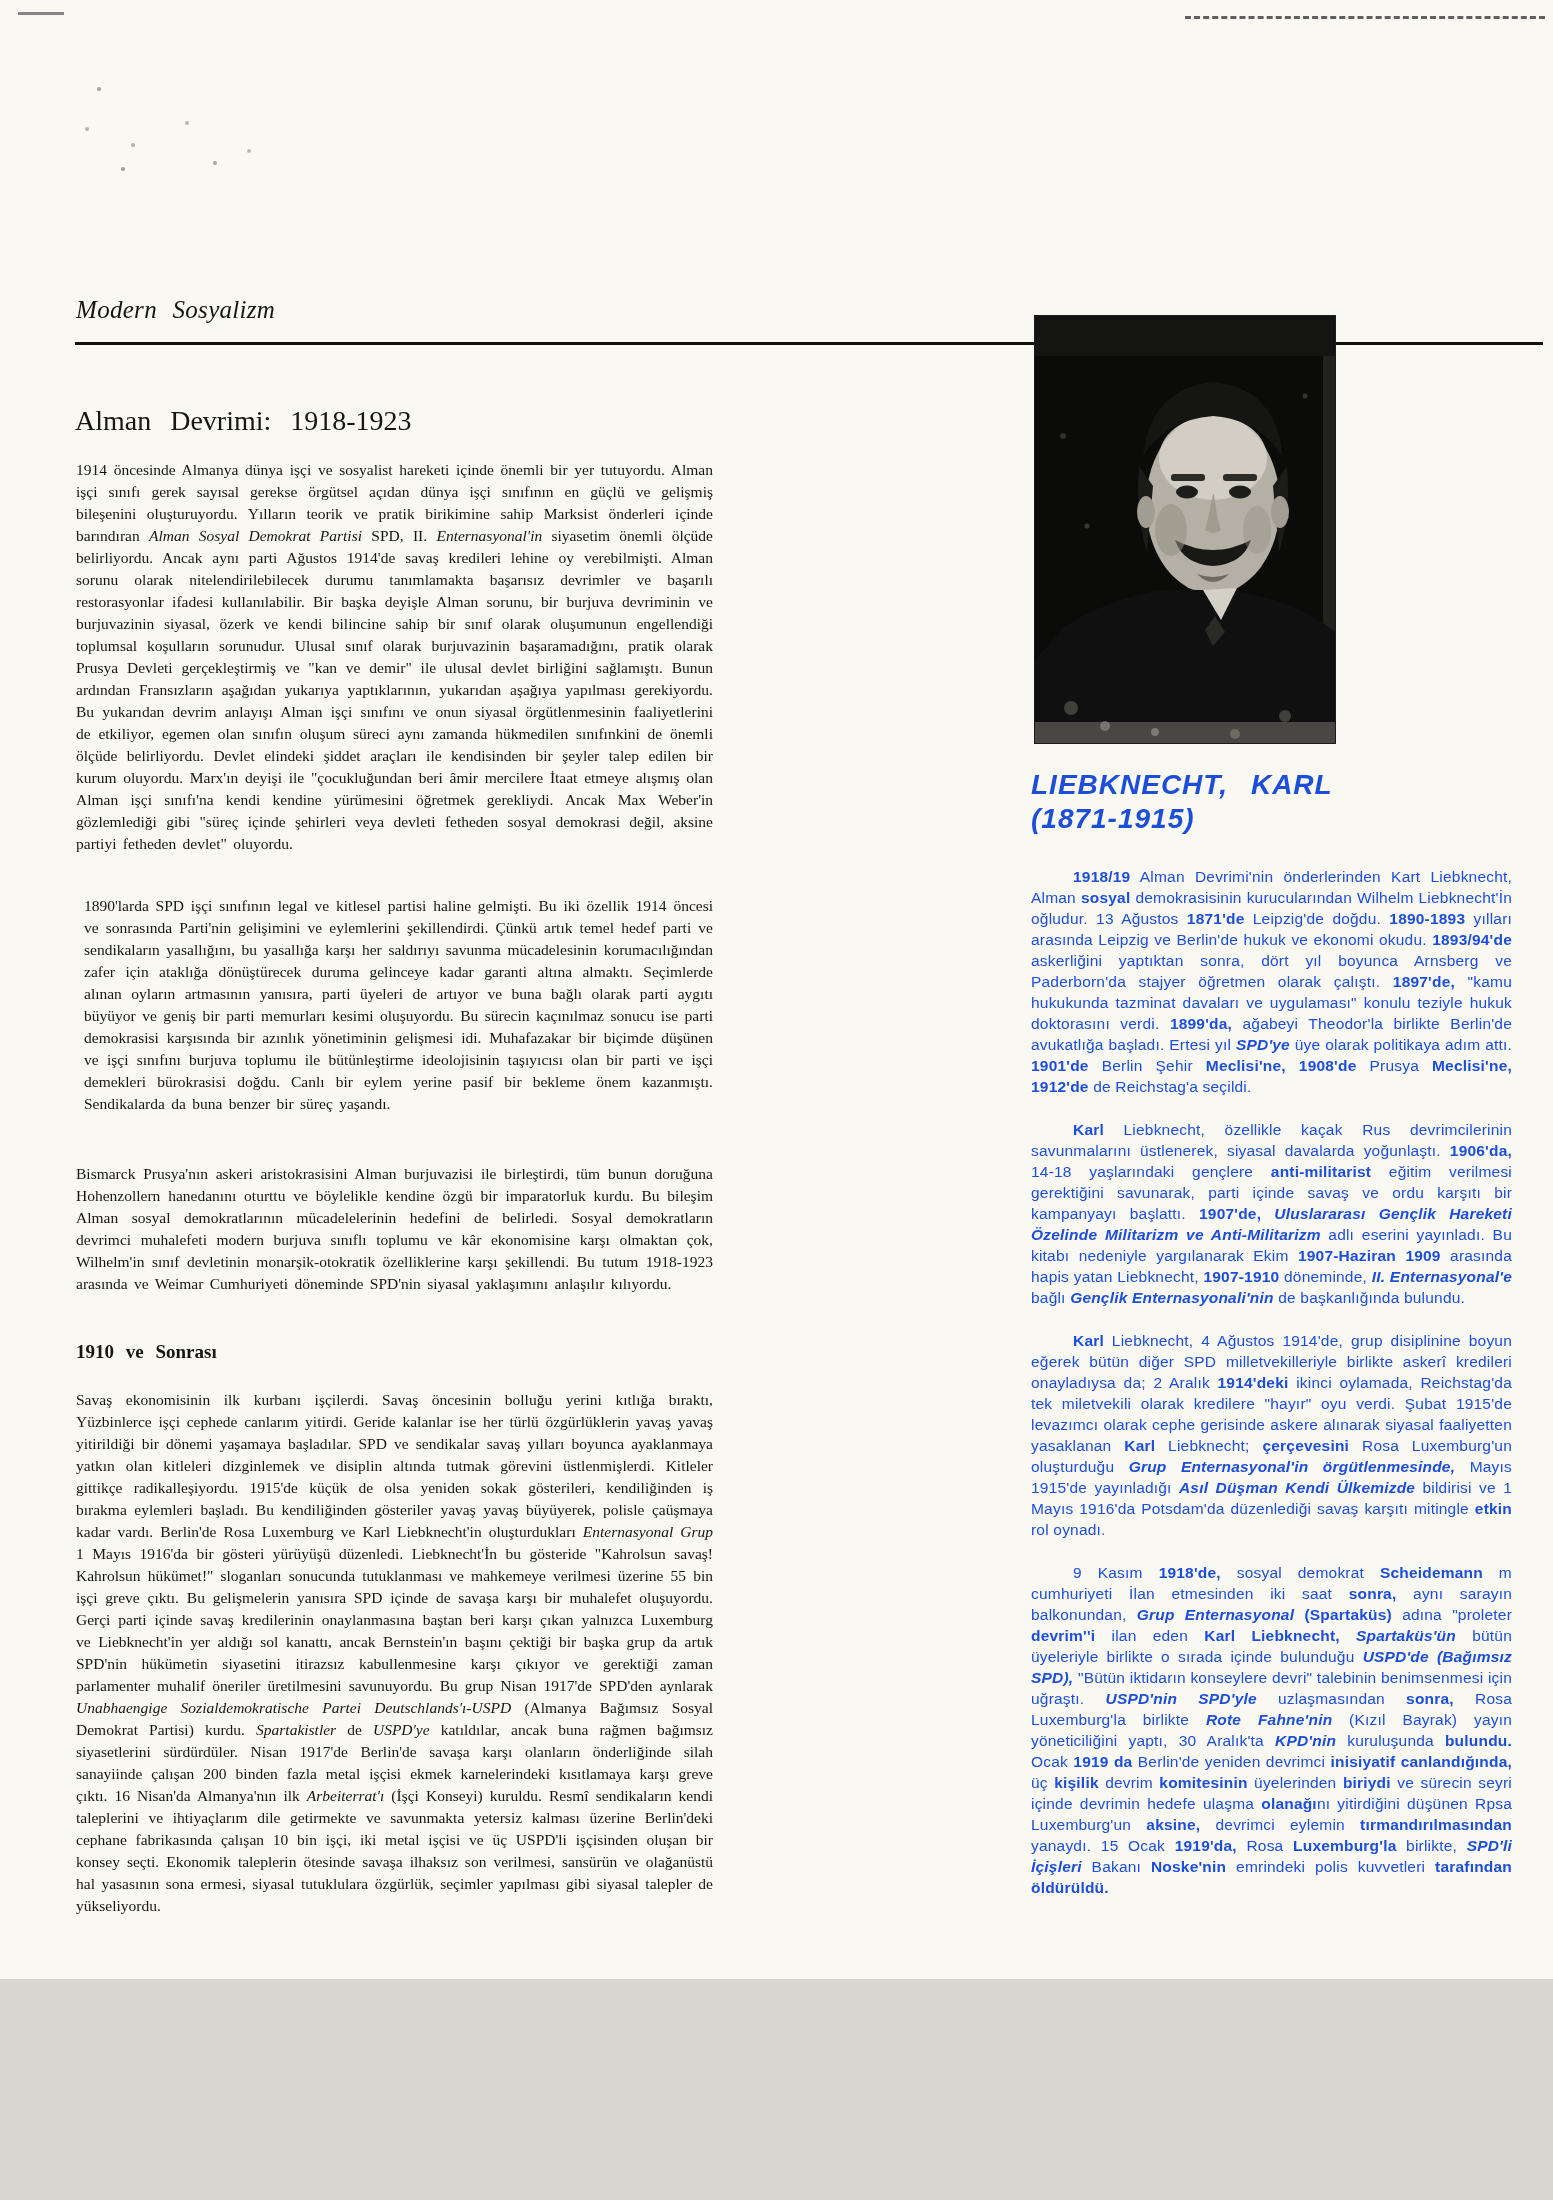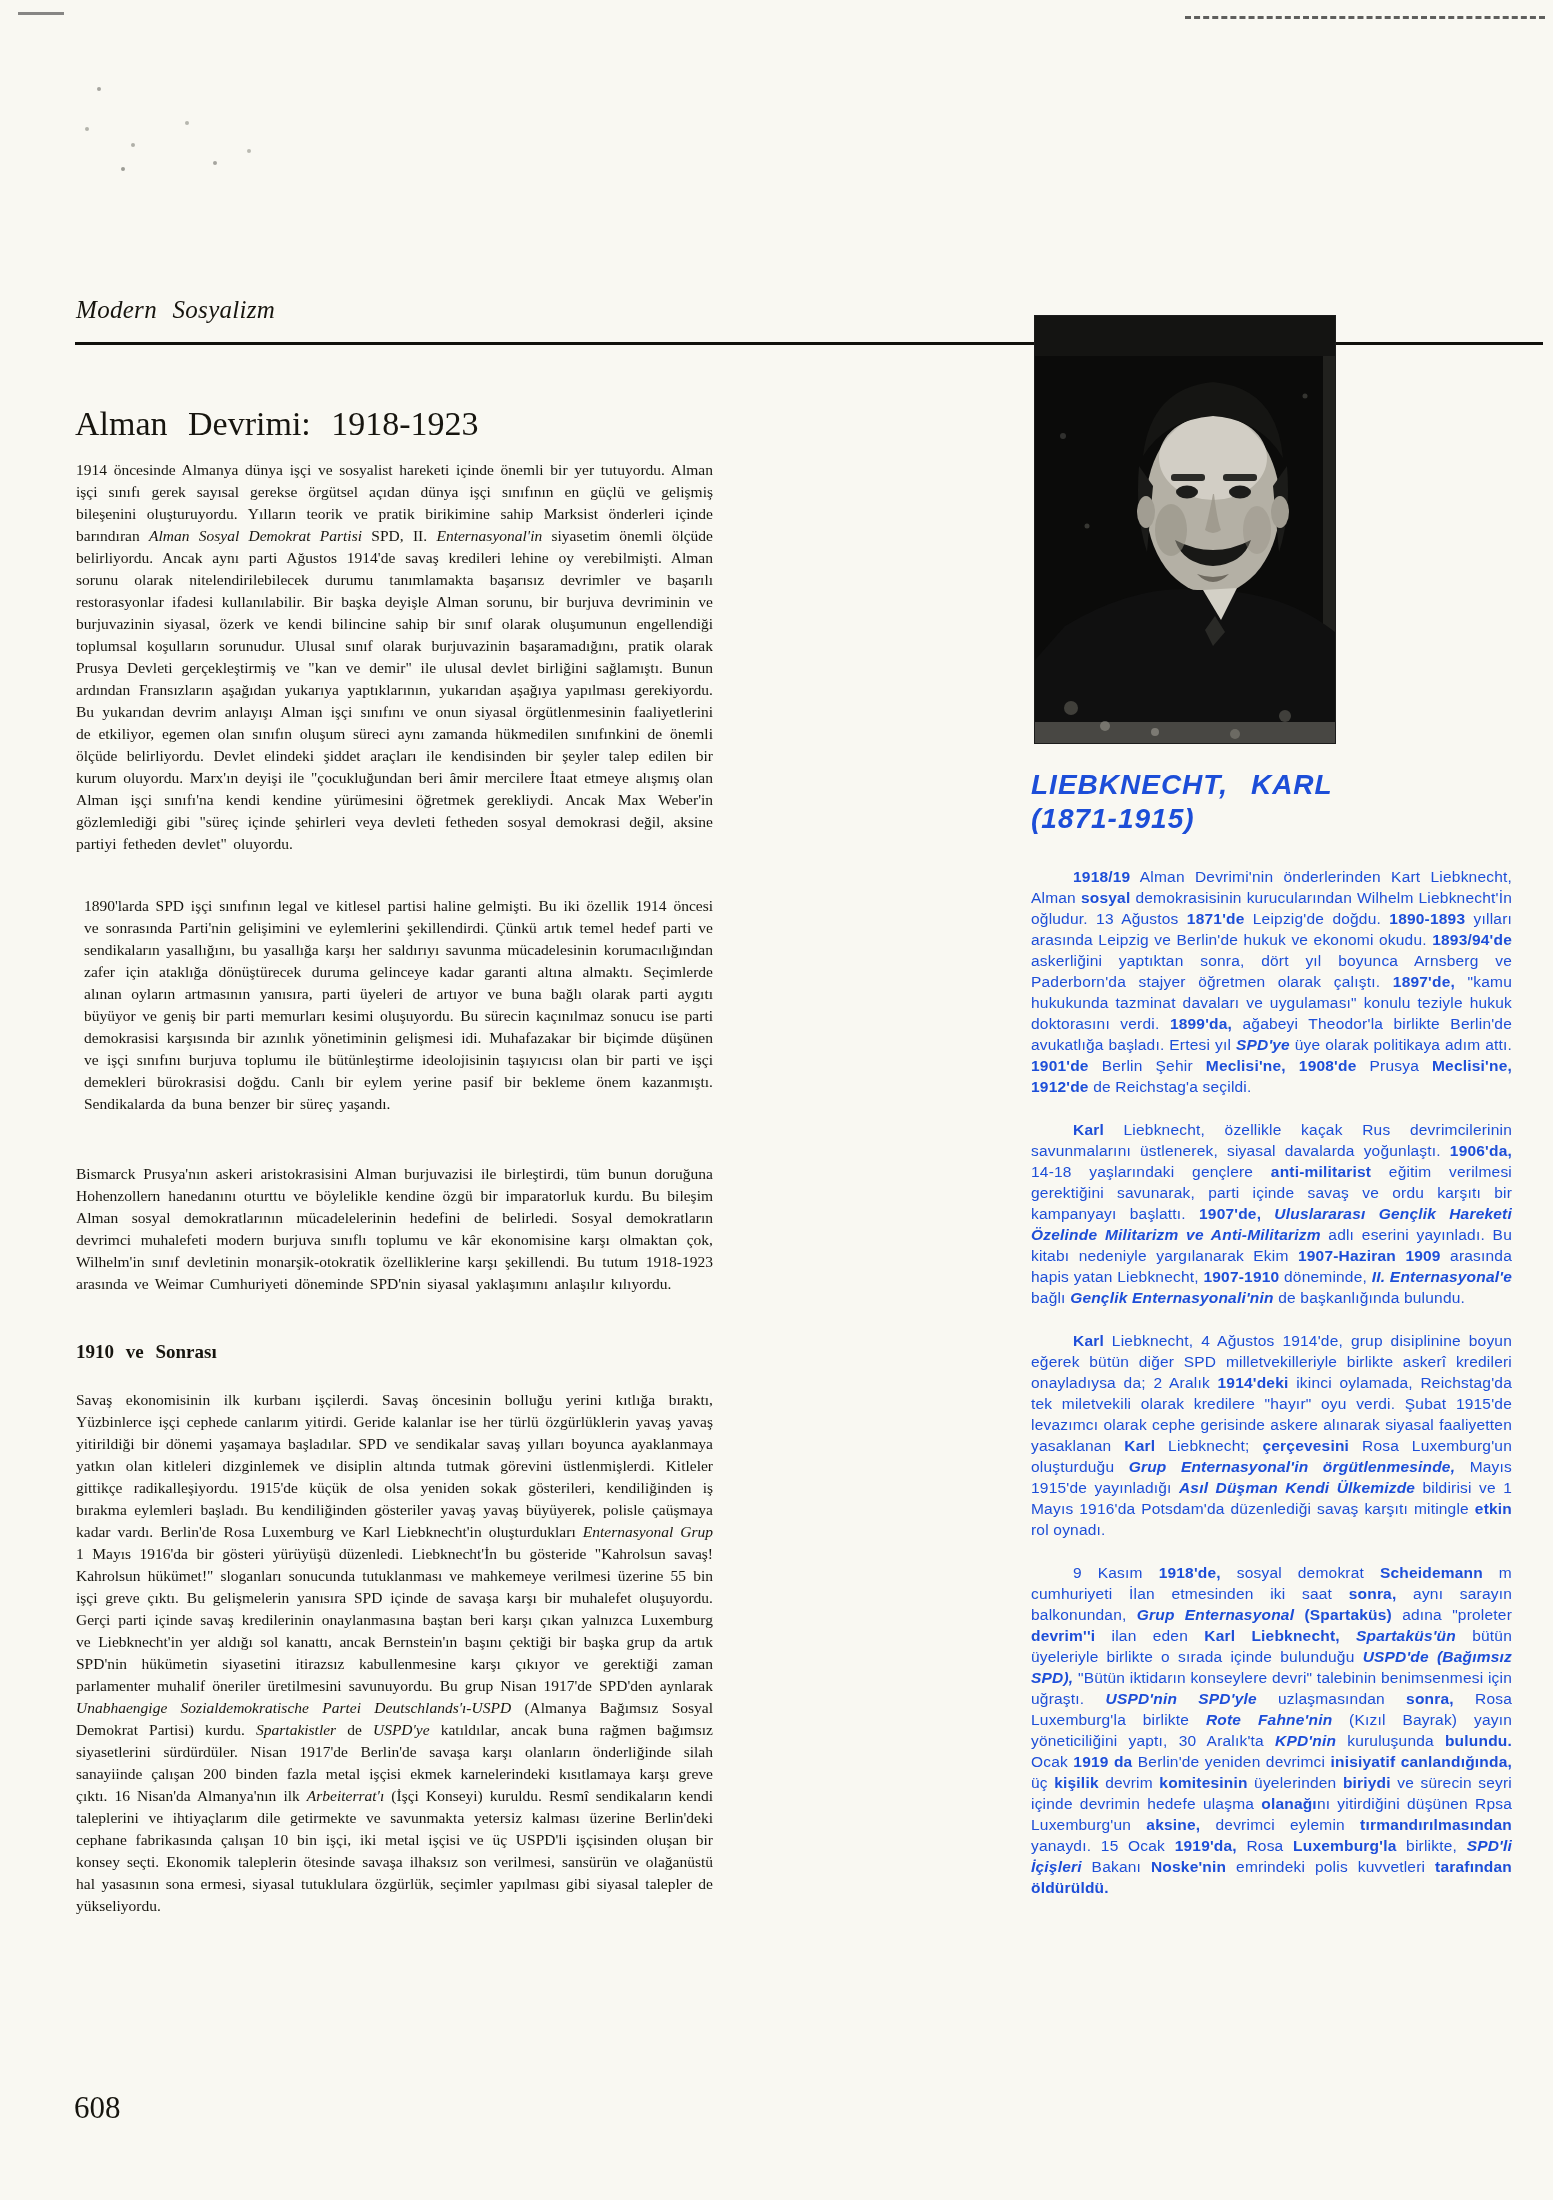--- a/index.html
+++ b/index.html
@@ -1,18 +1,18 @@
 <!DOCTYPE html>
 <html><head>
 <meta charset="utf-8">
 <style>
   html,body{margin:0;padding:0;background:#d8d6cf;}
   .page{
     position:relative;
-    width:1553px;height:2200px;
+    width:1553px;height:1979px;
     background:#f9f8f2;
     font-family:"Liberation Serif", serif;
     color:#17150f;
     overflow:hidden;
     margin:0 auto;
   }
   
   .top-dashes{
     position:absolute;top:16px;left:1185px;width:360px;height:0;
     border-top:3px dashed #2c2c2c;opacity:.75;
@@ -37,21 +37,21 @@
   .head-rule{
     position:absolute;left:75px;right:10px;top:342px;height:3px;
     background:#12110d;
   }
   .title{
     position:absolute;left:74px;top:354px;margin:0;
     font-size:38px;font-weight:400;letter-spacing:-.2px;word-spacing:18px;
   }
   .subtitle{
     position:absolute;left:75px;top:405px;margin:0;
-    font-size:34px;font-weight:400;word-spacing:12px;
+    font-size:28px;font-weight:400;word-spacing:12px;
   }
   .body-col{
     position:absolute;left:76px;top:459px;width:637px;
     font-size:15.5px;line-height:22px;text-align:justify;
     word-spacing:2.5px;
   }
   .body-col p{margin:0;}
   .body-col p.p2{margin-top:40px;margin-left:8px;}
   .body-col p.p3{margin-top:48px;}
   .section-heading{

